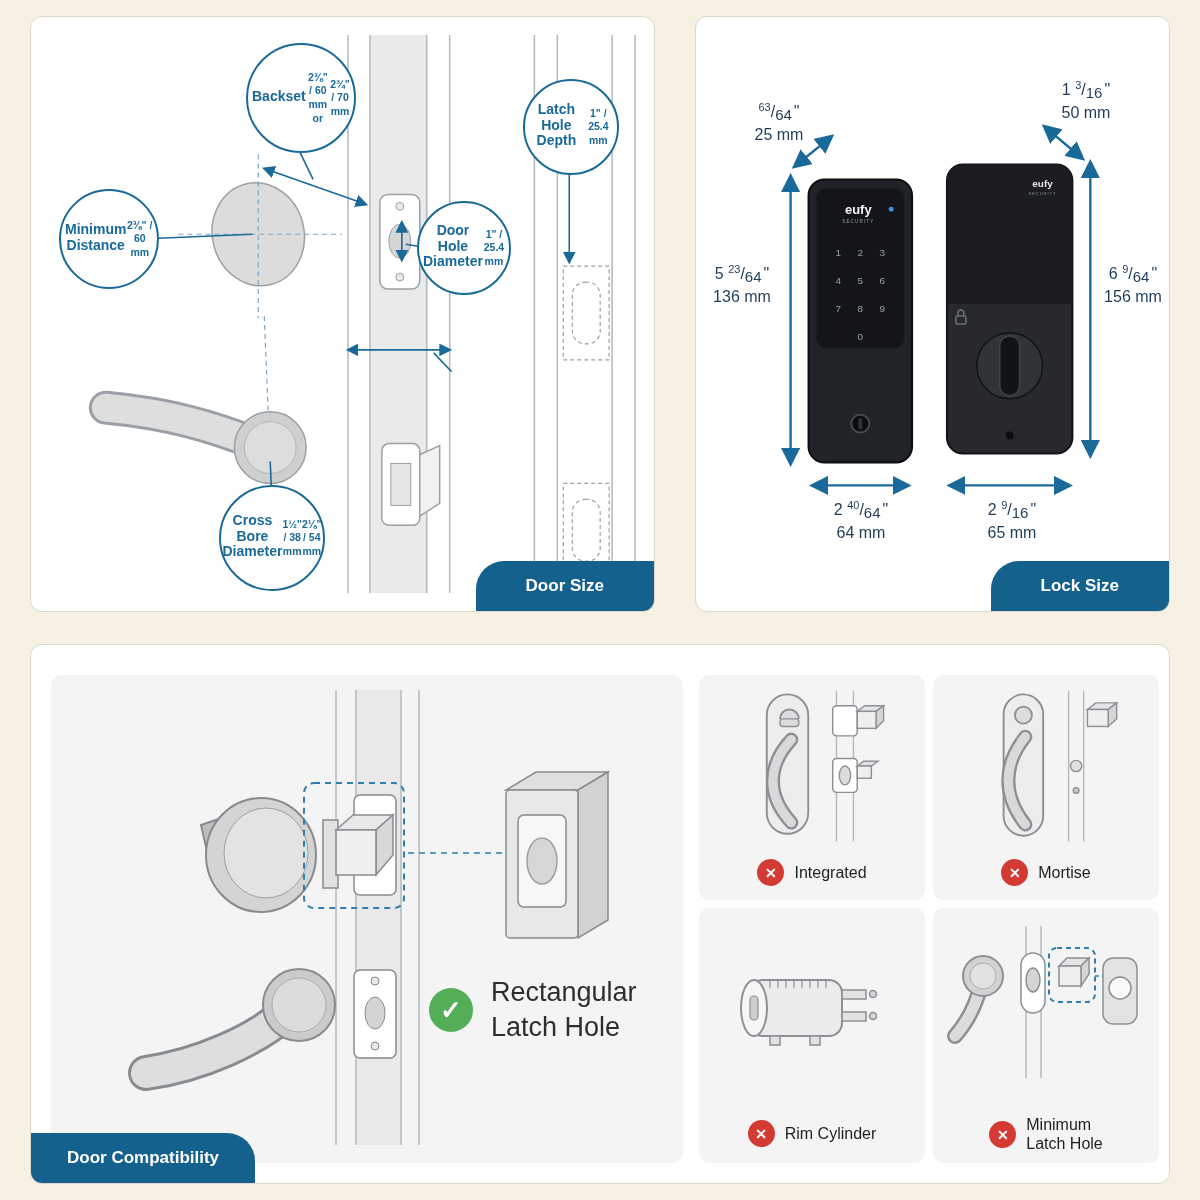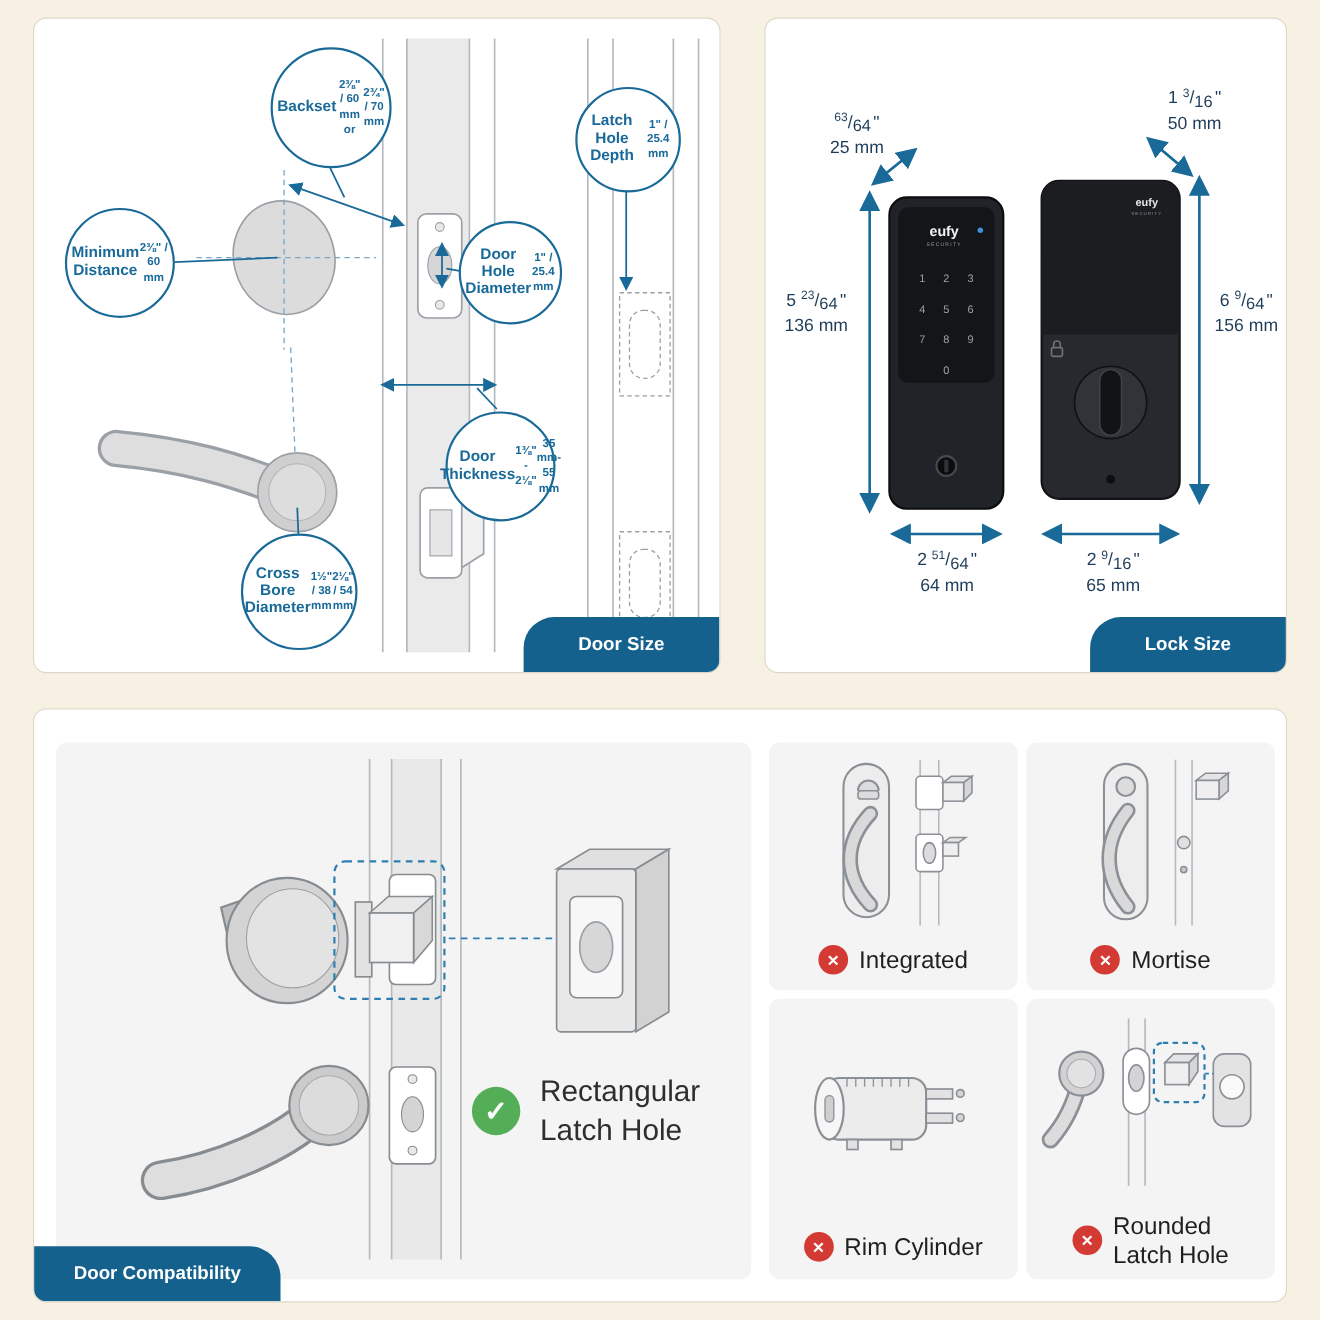--- a/index.html
+++ b/index.html
@@ -17,21 +17,21 @@
   .callout .c-title{font-weight:bold;font-size:14px;line-height:1.1;margin-bottom:3px}
   .callout .c-line{font-size:10.5px;font-weight:bold;line-height:1.3}
   .dim{position:absolute;text-align:center;color:#1f3d59;z-index:4}
   .dim .in{font-size:16px}
   .dim .in sup{font-size:11px;vertical-align:6px}
   .dim .in sub{font-size:15px;vertical-align:-3px}
   .dim .in .unit{margin-left:2px}
   .dim .mm{font-size:16px;margin-top:3px}
   .subcard{position:absolute;background:#f4f4f4;border-radius:10px;overflow:hidden}
   .compat-label{position:absolute;display:flex;align-items:center;justify-content:center;gap:10px;z-index:3}
-  .compat-text{font-size:22px;color:#1f1f1f}
+  .compat-text{font-size:16px;color:#1f1f1f}
   .xbadge{width:27px;height:27px;border-radius:50%;background:#d43a34;color:#fff;display:flex;
           align-items:center;justify-content:center;font-size:14px;font-weight:bold;flex:none}
   .checkbadge{width:44px;height:44px;border-radius:50%;background:#53ae57;color:#fff;display:flex;
           align-items:center;justify-content:center;font-size:26px;font-weight:bold;flex:none}
   .supported-text{font-size:27px;color:#2e2e2e;line-height:1.3}
   .card-svg{display:block;margin:10px auto 0}
 </style>
 </head>
 <body>
 
@@ -106,25 +106,20 @@
     <div class="c-title">Latch Hole Depth</div>
     <div class="c-line">1" / 25.4 mm</div>
   </div>
   <div class="callout" style="left:28px;top:172px;width:100px;height:100px">
     <div class="c-title">Minimum Distance</div>
     <div class="c-line">2⅜" / 60 mm</div>
   </div>
   <div class="callout" style="left:386px;top:184px;width:94px;height:94px">
     <div class="c-title">Door Hole Diameter</div>
     <div class="c-line">1" / 25.4 mm</div>
-  </div>
-  <div class="callout" style="left:374px;top:357px;width:100px;height:100px">
-    <div class="c-title">Door Thickness</div>
-    <div class="c-line">1⅜" - 2⅛"</div>
-    <div class="c-line">35 mm-55 mm</div>
   </div>
   <div class="callout" style="left:188px;top:468px;width:106px;height:106px">
     <div class="c-title">Cross Bore Diameter</div>
     <div class="c-line">1½" / 38 mm</div>
     <div class="c-line">2⅛" / 54 mm</div>
   </div>
 
   <div class="banner right">
     <span>Door Size</span>
   </div>
@@ -191,21 +186,21 @@
   </div>
   <div class="dim" style="left:2px;top:246px;width:88px">
     <div class="in"><span>5</span> <sup>23</sup><span class="fs">/</span><sub>64</sub><span class="unit">"</span></div>
     <div class="mm">136 mm</div>
   </div>
   <div class="dim" style="left:400px;top:246px;width:74px">
     <div class="in"><span>6</span> <sup>9</sup><span class="fs">/</span><sub>64</sub><span class="unit">"</span></div>
     <div class="mm">156 mm</div>
   </div>
   <div class="dim" style="left:110px;top:482px;width:110px">
-    <div class="in"><span>2</span> <sup>51</sup><span class="fs">/</span><sub>64</sub><span class="unit">"</span></div>
+    <div class="in"><span>2</span> <sup>40</sup><span class="fs">/</span><sub>64</sub><span class="unit">"</span></div>
     <div class="mm">64 mm</div>
   </div>
   <div class="dim" style="left:260px;top:482px;width:112px">
     <div class="in"><span>2</span> <sup>9</sup><span class="fs">/</span><sub>16</sub><span class="unit">"</span></div>
     <div class="mm">65 mm</div>
   </div>
 
   <div class="banner right">
     <span>Lock Size</span>
   </div>
@@ -372,21 +367,21 @@
         <rect x="118" y="48" width="22" height="20" fill="#efefef"></rect>
         <rect x="162" y="40" width="34" height="66" rx="10" fill="#e3e3e3"></rect>
         <circle cx="179" cy="70" r="11" fill="#fafafa"></circle>
       </g>
       <rect x="108" y="30" width="46" height="54" rx="8" fill="none" stroke="#2e7fb0" stroke-width="2" stroke-dasharray="5 4"></rect>
       <line x1="154" y1="58" x2="162" y2="58" stroke="#2e7fb0" stroke-width="1.5" stroke-dasharray="4 3"></line>
     </svg>
     <div class="compat-label" style="left:0;right:0;bottom:10px">
       <span class="xbadge">✕</span>
       <span class="compat-text" style="line-height:1.15">
-        <span style="display:block">Rounded</span>
+        <span style="display:block">Minimum</span>
         <span style="display:block">Latch Hole</span>
       </span>
     </div>
   </div>
 
   <div class="banner left">
     <span>Door Compatibility</span>
   </div>
 </section>
 

